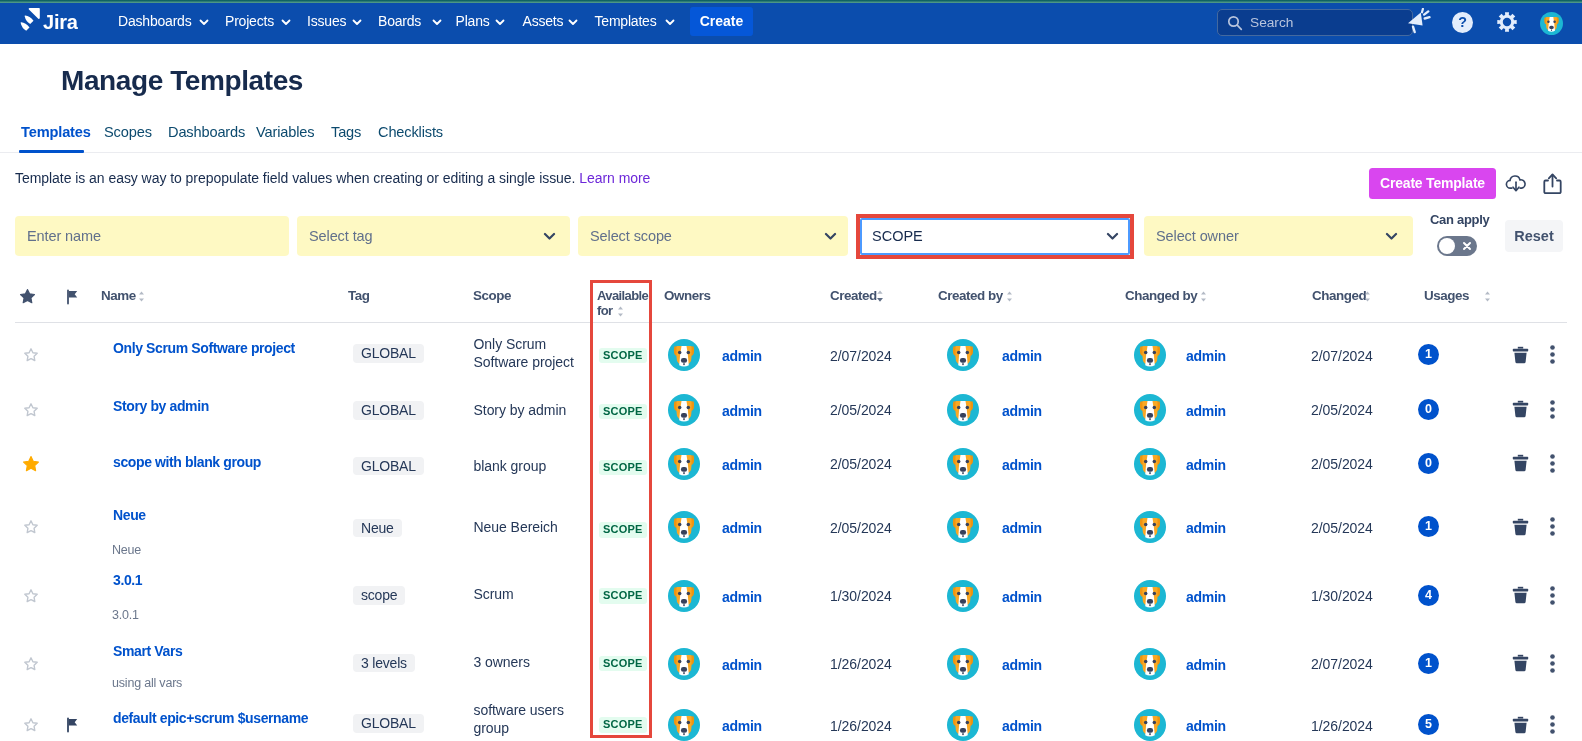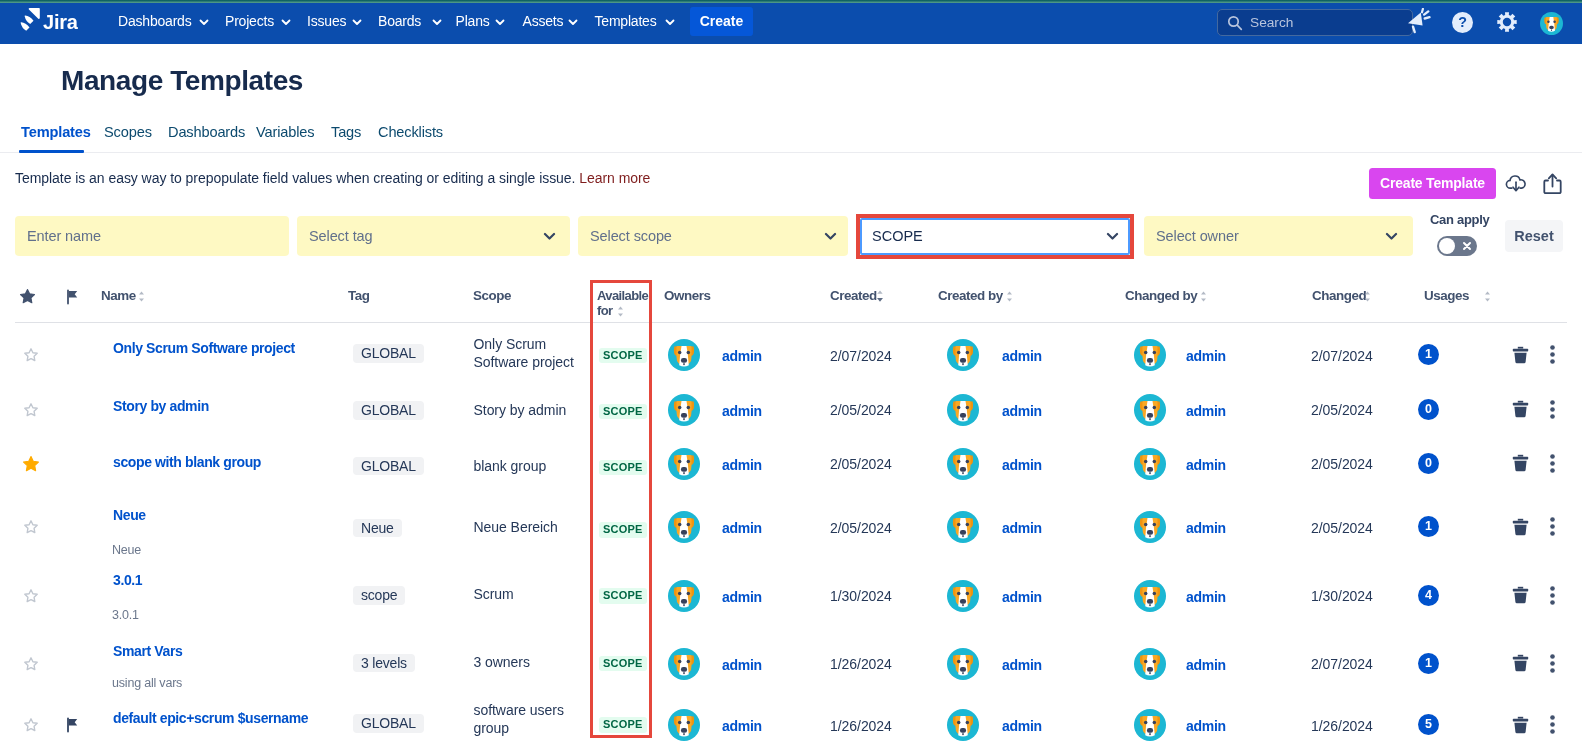--- a/index.html
+++ b/index.html
@@ -17,21 +17,21 @@
   color:#fff; font-size:14px; font-weight:700; text-align:center; line-height:29px; }
 #search { position:absolute; left:1217px; top:9px; width:196px; height:27px; background:#0a3d8f;
   border:1.5px solid #44699f; border-radius:5px; }
 #search span { position:absolute; left:32px; top:4.5px; color:#b8c4dd; font-size:13.7px; }
 h1 { position:absolute; left:21px; top:65px; font-size:28px; font-weight:700; color:#172B4D; letter-spacing:-0.4px;margin-left:40px; }
 .tab { position:absolute; top:124px; font-size:14.6px; color:#0c4a6e; letter-spacing:-0.15px; }
 .tab.on { color:#0052CC; font-weight:700; }
 #tabline { position:absolute; left:0; top:152px; width:1582px; height:1px; background:#EBECF0; }
 #tabul { position:absolute; left:19px; top:150px; width:65px; height:3px; background:#0052CC; border-radius:1px; }
 #desc { position:absolute; left:15px; top:169.5px; font-size:14px; color:#172B4D; letter-spacing:-0.05px; }
-#desc a { color:#7f1d1d; text-decoration:none; }
+#desc a { color:#6d28d9; text-decoration:none; }
 #ctbtn { position:absolute; left:1369px; top:168px; width:127px; height:31px; background:#d946ef; border-radius:3.5px;
   color:#fff; font-size:14px; font-weight:700; text-align:center; line-height:31px; letter-spacing:-0.2px; }
 .fld { position:absolute; top:216px; height:40px; background:#fef9c3; border-radius:4px;
   font-size:14.5px; color:#61708C; line-height:40px; padding-left:12px; letter-spacing:-0.1px; }
 #scopesel { position:absolute; left:856px; top:214px; width:278px; height:45px; border:4px solid #E5473C; }
 #scopeselin { position:absolute; left:860px; top:218px; width:270px; height:37px; background:#fff;
   border:2px solid #4C9AFF; border-radius:2px; font-size:14.5px; color:#172B4D; line-height:33px; padding-left:10px; }
 #canapply { position:absolute; left:1430px; top:211.5px; font-size:13px; font-weight:700; color:#344563; letter-spacing:-0.3px; }
 #toggle { position:absolute; left:1437px; top:236px; width:40px; height:20px; background:#6B778C; border-radius:10px; }
 #toggle .knob { position:absolute; left:2px; top:2px; width:16px; height:16px; border-radius:8px; background:#fff; }

